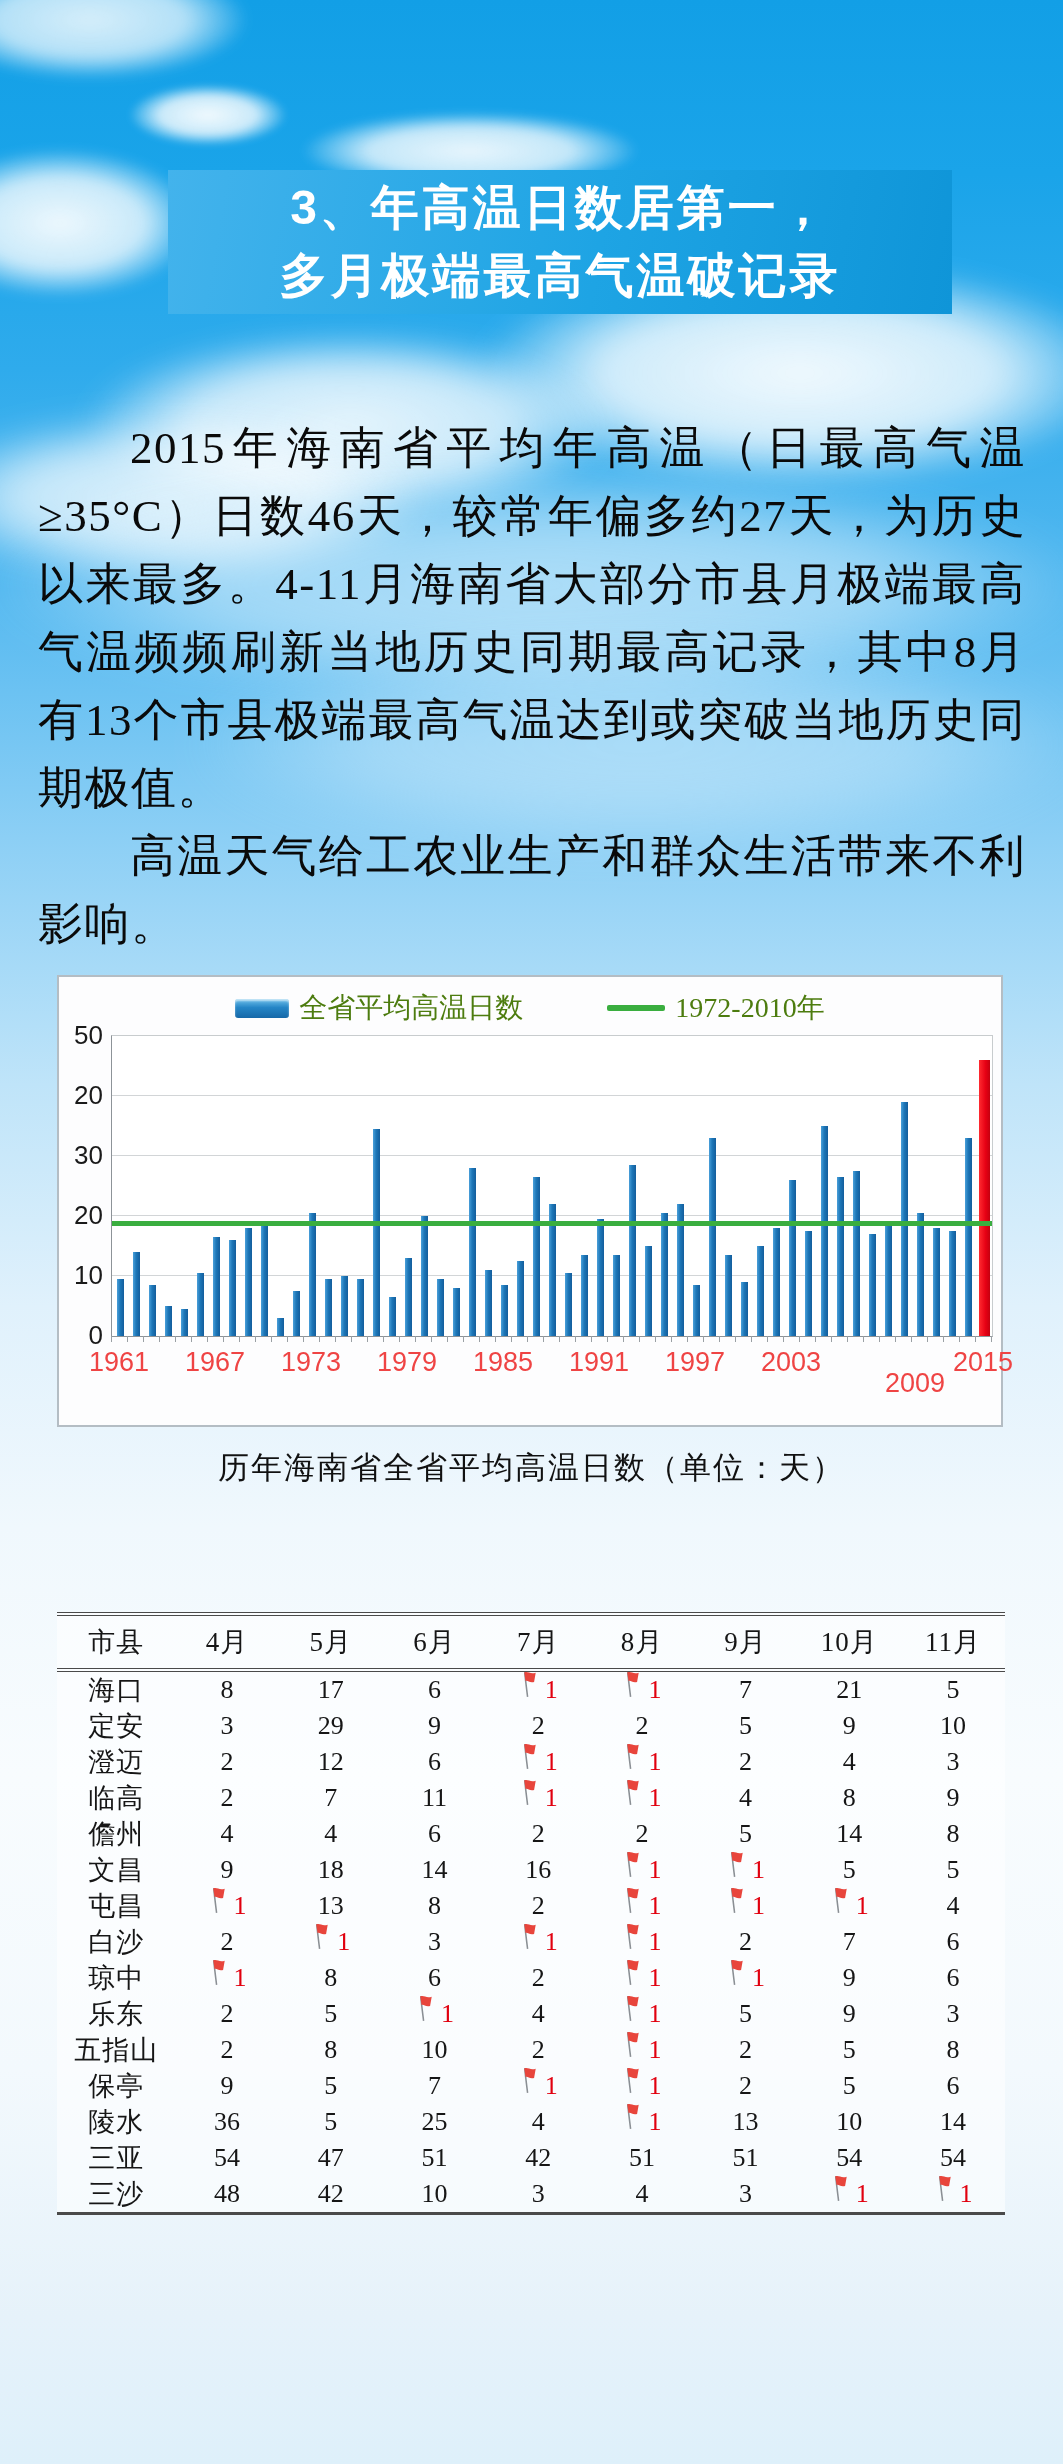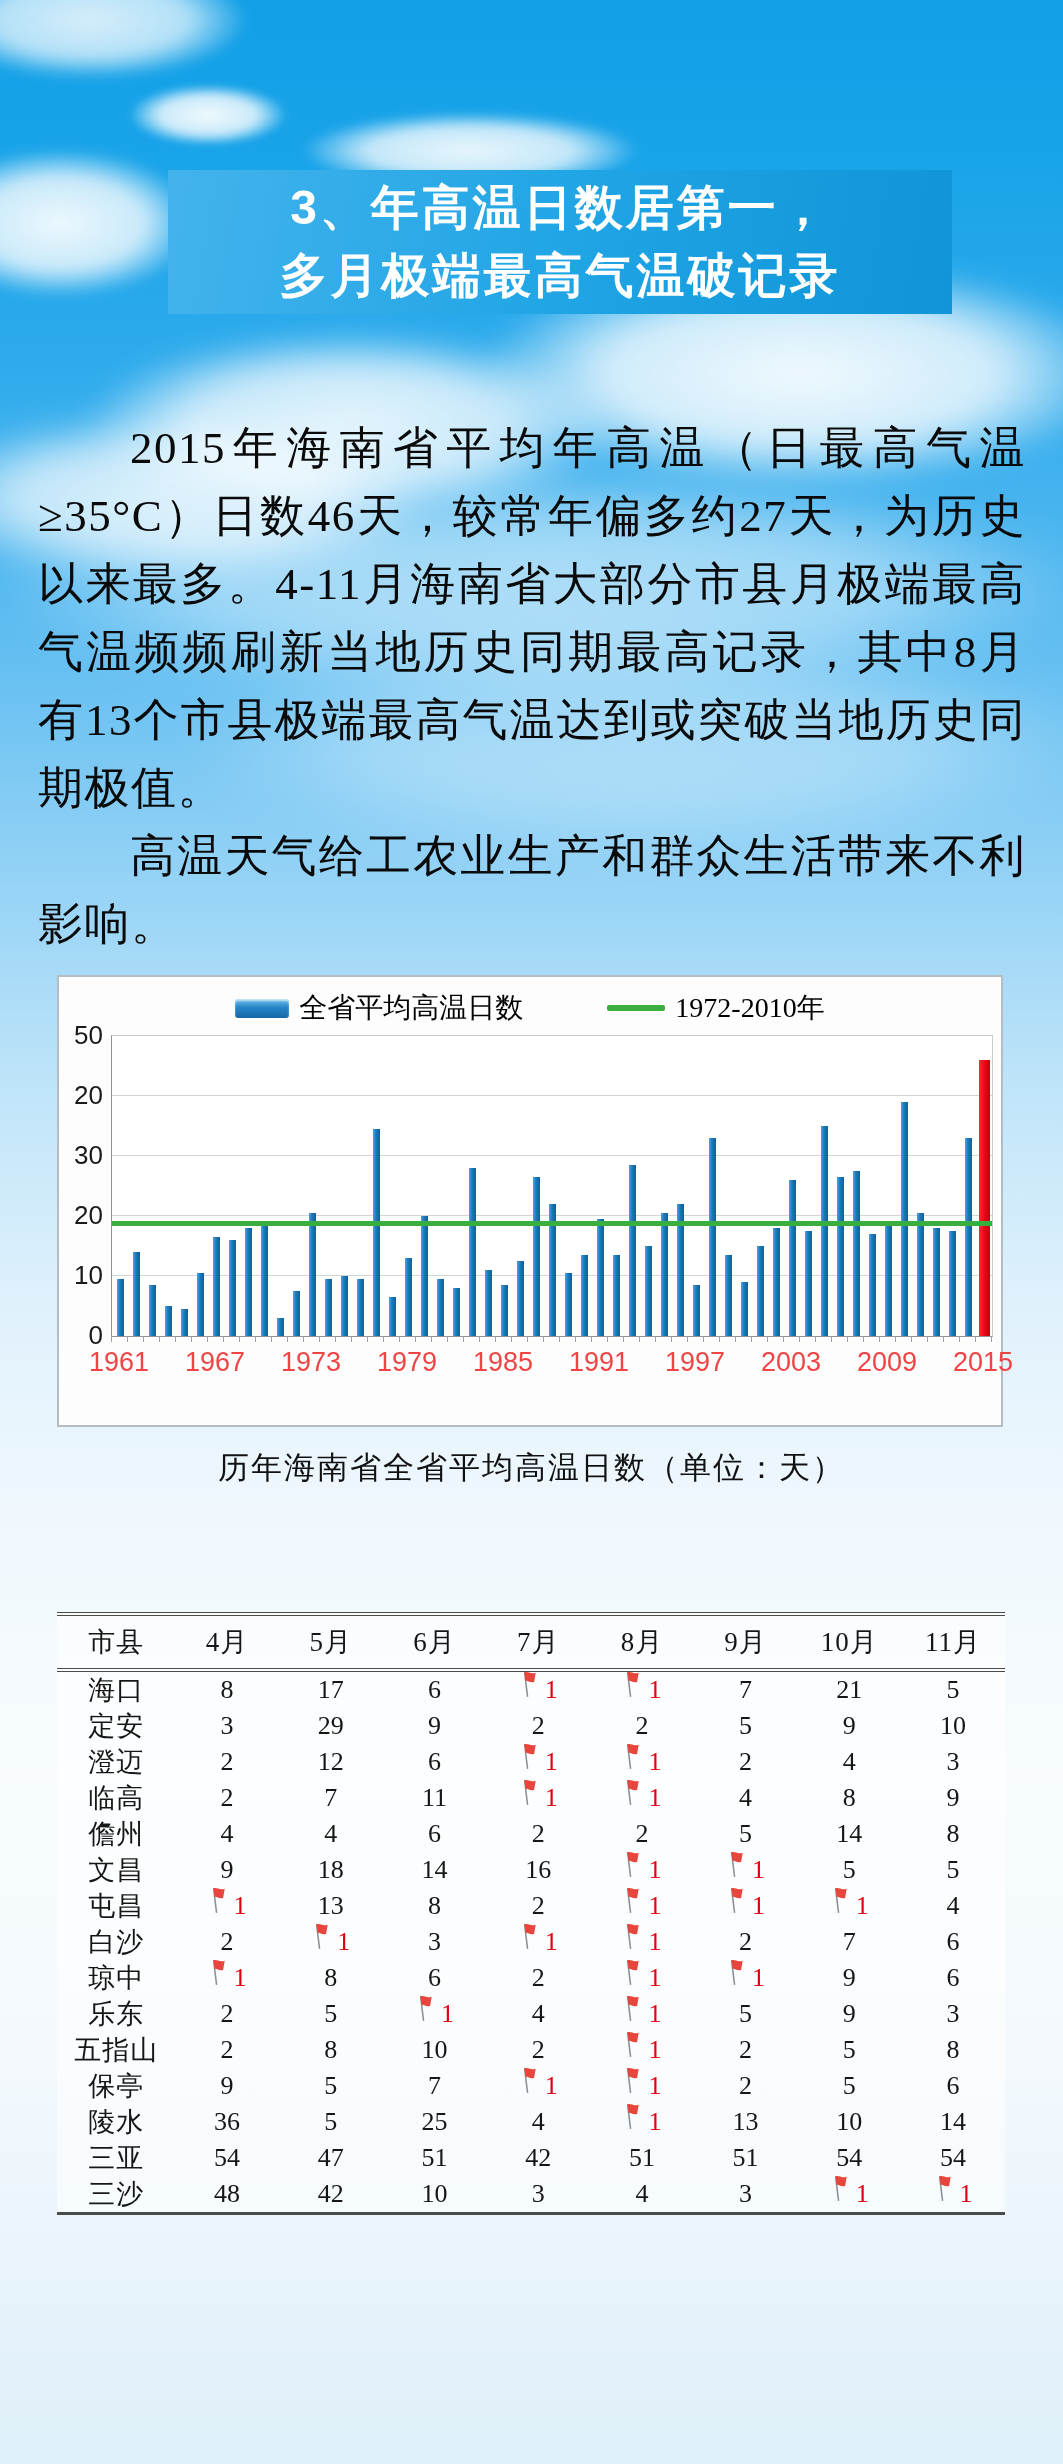--- a/index.html
+++ b/index.html
@@ -28,21 +28,21 @@
           font-family:"Liberation Sans","DejaVu Sans",sans-serif;font-weight:bold;
           font-size:48px;letter-spacing:3px;line-height:68px;padding-top:4px;box-sizing:border-box;}
   
   .intro{position:absolute;left:38px;top:414px;width:988px;color:#0a0a0a;
          font-size:45px;line-height:68px;letter-spacing:1.5px;text-align:justify;}
   .intro p{margin:0;text-indent:92px;}
   
   .chart-panel{position:absolute;left:57px;top:975px;width:946px;height:452px;box-sizing:border-box;
                background:#fdfdfe;border:2px solid #b4bdc4;}
   .legend{position:absolute;left:0;right:0;top:12px;display:flex;justify-content:center;
-          align-items:center;gap:84px;font-size:28px;color:#000000;}
+          align-items:center;gap:84px;font-size:28px;color:#4d7c0f;}
   .legend-item{display:flex;align-items:center;gap:10px;}
   .swatch-bar{width:54px;height:19px;border-radius:3px;
               background:linear-gradient(180deg,#6fc0ea 0%,#2585c6 45%,#1668a8 100%);
               box-shadow:inset 0 2px 2px rgba(255,255,255,.6);}
   .swatch-line{width:58px;height:6px;background:#3aae3f;border-radius:2px;}
   .plot-wrap{position:absolute;left:12px;top:58px;width:921px;height:350px;}
   .y-axis{position:absolute;left:0;top:0;width:38px;height:300px;}
   .y-axis span{position:absolute;right:6px;transform:translateY(50%);
                font-family:"Liberation Sans","DejaVu Sans",sans-serif;font-size:26px;color:#1a1a1a;}
   .plot{position:absolute;left:40px;top:0;width:880px;height:300px;box-sizing:content-box;
@@ -185,21 +185,21 @@
       <div class="tick-strip"></div>
       <div class="x-labels">
           <span style="left: 8px;">1961</span>
           <span style="left: 104px;">1967</span>
           <span style="left: 200px;">1973</span>
           <span style="left: 296px;">1979</span>
           <span style="left: 392px;">1985</span>
           <span style="left: 488px;">1991</span>
           <span style="left: 584px;">1997</span>
           <span style="left: 680px;">2003</span>
-          <span style="left: 776px;">2009</span>
+          <span style="left: 804px; margin-top: 21px;">2009</span>
           <span style="left: 872px;">2015</span>
         </div>
     </div>
   </div>
 
   <div class="caption">历年海南省全省平均高温日数（单位：天）</div>
 
   <table class="rank">
     <thead>
         <tr>

